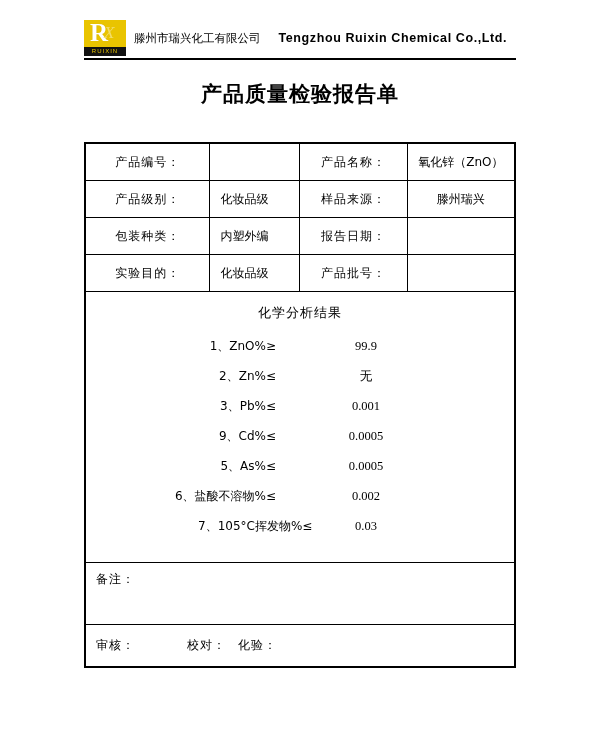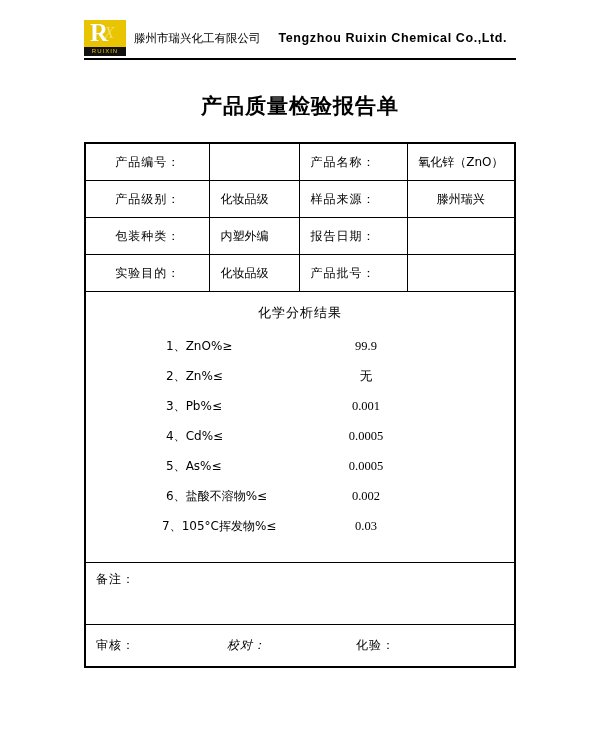--- a/index.html
+++ b/index.html
@@ -88,21 +88,21 @@
     font-weight: bold;
     letter-spacing: 0.6px;
     margin-left: 18px;
     white-space: nowrap;
   }
 
   
   .doc-title {
     position: absolute;
     left: 0;
-    top: 92px;
+    top: 80px;
     width: 600px;
     text-align: center;
     font-family: "DejaVu Sans", "Liberation Sans", sans-serif;
     font-size: 21px;
     font-weight: bold;
     letter-spacing: 1px;
   }
 
   
   .sheet {
@@ -130,21 +130,21 @@
   td.label {
     width: 29%;
     text-align: center;
     letter-spacing: 1px;
   }
   td.value {
     width: 21%;
   }
   td.label2 {
     width: 25%;
-    text-align: left;
+    text-align: center;
     letter-spacing: 1px;
   }
   td.value2 {
     width: 25%;
     text-align: center;
   }
 
   
   .analysis {
     border: 1px solid #000;
@@ -164,31 +164,31 @@
     display: flex;
     align-items: baseline;
     margin: 0 0 13px 0;
     font-family: "DejaVu Sans", "Liberation Sans", sans-serif;
     font-size: 12px;
   }
   .item-name {
     width: 190px;
     padding-left: 80px;
     box-sizing: border-box;
-    text-align: left;
+    text-align: right;
     white-space: nowrap;
   }
   .item-val {
     width: 180px;
     text-align: center;
     font-family: "Liberation Serif", serif;
     font-size: 12.5px;
   }
   .item-row.last .item-name {
-    padding-left: 76px;
+    padding-left: 112px;
   }
 
   
   .remarks {
     border: 1px solid #000;
     border-top: none;
     box-sizing: border-box;
     width: 100%;
     height: 62px;
     font-family: "DejaVu Sans", "Liberation Sans", sans-serif;
@@ -208,22 +208,22 @@
     align-items: center;
     font-family: "DejaVu Sans", "Liberation Sans", sans-serif;
     font-size: 12px;
     letter-spacing: 1px;
     gap: 12px;
   }
   .sig {
     white-space: nowrap;
   }
   .sig-1 { margin-left: 10px; }
-  .sig-2 { margin-left: 80px; font-style: italic; }
-  .sig-3 { margin-left: 78px; }
+  .sig-2 { margin-left: 40px; }
+  .sig-3 { }
 </style>
 </head>
 <body>
 
 <div class="page">
 
   <div class="header">
     <div class="logo">
       <div class="glyph">R</div>
       <div class="glyph2">X</div>
@@ -275,21 +275,21 @@
       </div>
       <div class="item-row">
         <div class="item-name">2、Zn%≤</div>
         <div class="item-val">无</div>
       </div>
       <div class="item-row">
         <div class="item-name">3、Pb%≤</div>
         <div class="item-val">0.001</div>
       </div>
       <div class="item-row">
-        <div class="item-name">4、Cd%≤</div>
+        <div class="item-name">9、Cd%≤</div>
         <div class="item-val">0.0005</div>
       </div>
       <div class="item-row">
         <div class="item-name">5、As%≤</div>
         <div class="item-val">0.0005</div>
       </div>
       <div class="item-row">
         <div class="item-name">6、盐酸不溶物%≤</div>
         <div class="item-val">0.002</div>
       </div>

